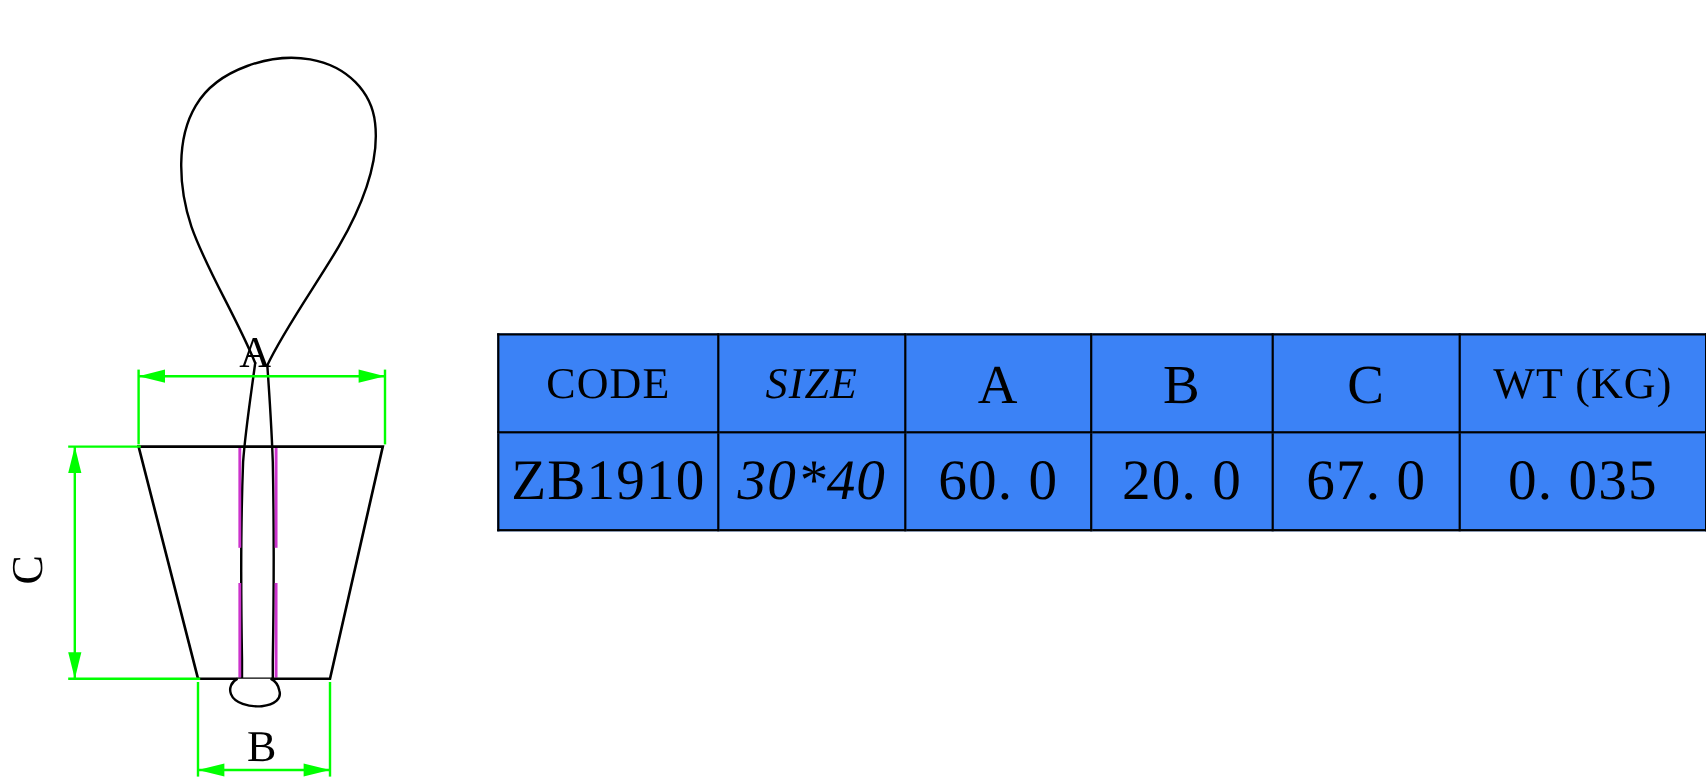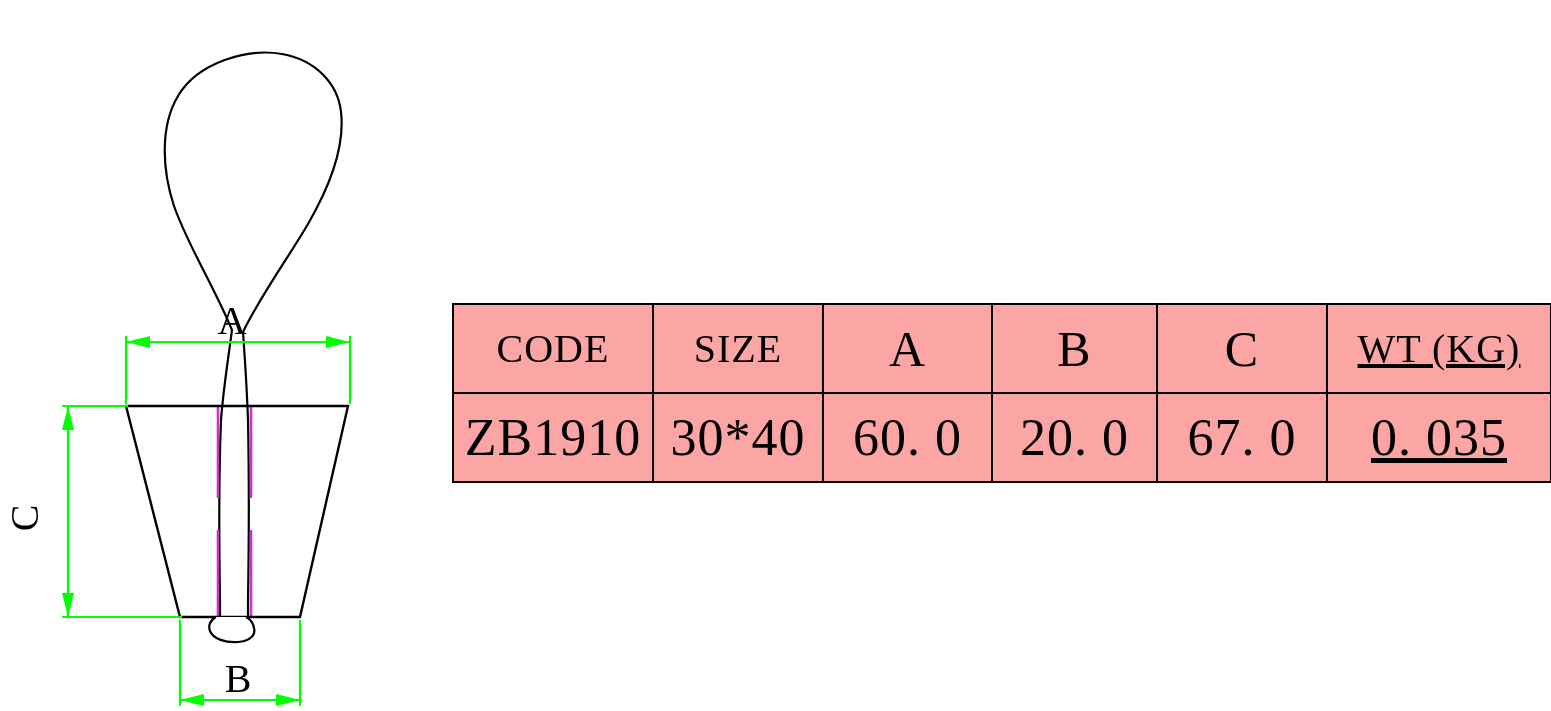--- a/index.html
+++ b/index.html
@@ -43,21 +43,21 @@
     left: 452px;
     top: 303px;
     width: 1086px;
     height: 174px;
   }
   table.spec-table {
     border-collapse: collapse;
     width: 1086px;
     height: 174px;
     table-layout: fixed;
-    background: #fca5a5;
+    background: #3b82f6;
     padding-left: 48px;
   }
   table.spec-table td {
     border: 2px solid #000000;
     text-align: center;
     vertical-align: middle;
     padding: 0;
     font-family: "Liberation Serif", "DejaVu Serif", serif;
     letter-spacing: 1px;
     color: #000000;
@@ -68,25 +68,25 @@
     font-size: 40px;
   }
   table.spec-table tr.header-row td.big-letter {
     font-size: 50px;
   }
   table.spec-table tr.data-row td {
     height: 87px;
     font-size: 52px;
   }
   .col-code   { width: 198px; }
-  .col-size   { width: 168px; }
+  .col-size   { width: 168px; font-style: italic; }
   .col-a      { width: 167px; }
   .col-b      { width: 163px; }
   .col-c      { width: 168px; }
-  .col-wt     { width: 222px; text-decoration: underline; }
+  .col-wt     { width: 222px; }
 </style>
 </head>
 <body>
 
 <div id="drawing-panel">
   <svg id="drawing-svg" viewBox="0 0 430 711" xmlns="http://www.w3.org/2000/svg">
 
     <g>
 
       <path d="M 232,330

